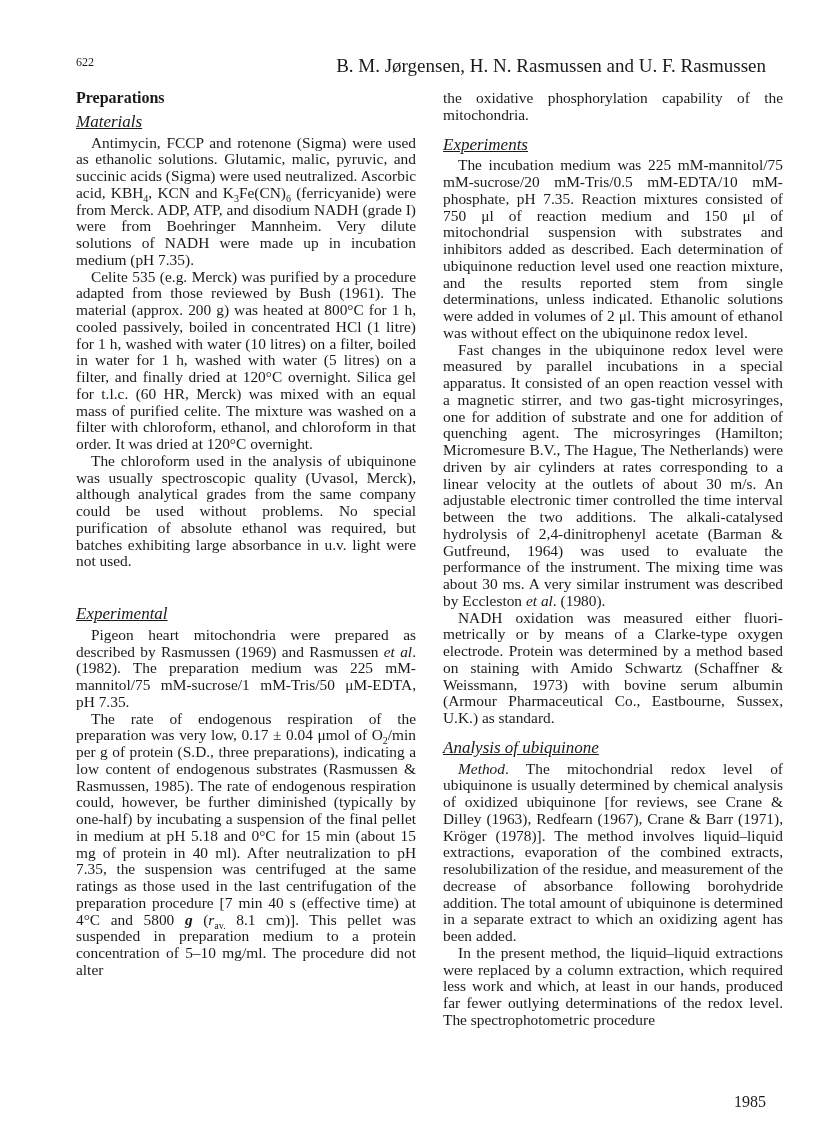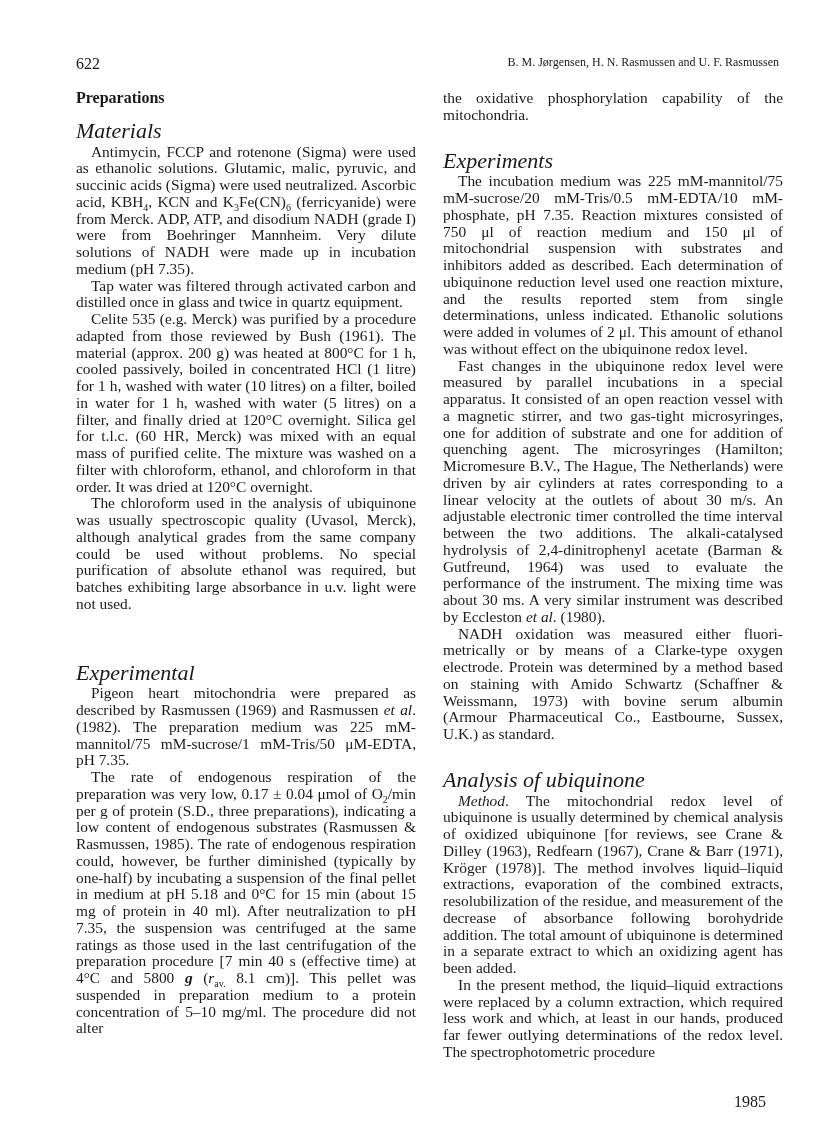--- a/index.html
+++ b/index.html
@@ -1,47 +1,46 @@
 <!DOCTYPE html>
 <html><head>
   <meta charset="utf-8">
   <style>
     html, body { margin: 0; padding: 0; background: #ffffff; }
     body {
       width: 816px; height: 1148px; position: relative; overflow: hidden;
       font-family: "Liberation Serif", "DejaVu Serif", serif;
       color: #1a1a1a;
     }
-    .page-num { position: absolute; left: 76px; top: 55px; font-size: 16px; }
-    .running-head { position: absolute; right: 37px; top: 55px; font-size: 12px; }
+    .page-num { position: absolute; left: 76px; top: 55px; font-size: 12px; }
+    .running-head { position: absolute; right: 50px; top: 55px; font-size: 19px; }
     .col { position: absolute; top: 90px; width: 340px; font-size: 15.4px; line-height: 16.75px; text-align: justify; }
     .col-left { left: 76px; }
     .col-right { left: 443px; }
     .section-head { font-weight: bold; font-size: 16px; margin: 0 0 7px 0; }
-    .subsection-head { font-style: italic; font-size: 22px; margin: 16px 0 4px 0; }
+    .subsection-head { font-style: italic; font-size: 17px; margin: 0 0 4px 0; text-decoration: underline; }
     .para { margin: 0; text-indent: 15px; hyphens: manual; }
     .para.noindent { text-indent: 0; }
     .gap-lg { height: 36px; }
     .gap-md { height: 13px; }
     .folio { position: absolute; right: 50px; top: 1093px; font-size: 16px; text-align: center; }
     sub { font-size: 10px; line-height: 0; }
     i { font-style: italic; }
   </style>
 </head>
 <body>
 
 <div class="page-num">622</div>
 <div class="running-head">B. M. Jørgensen, H. N. Rasmussen and U. F. Rasmussen</div>
 
 <div class="col col-left">
   <div class="section-head">Preparations</div>
 
   <div class="subsection-head">Materials</div>
   <p class="para"><span>Antimycin, FCCP and rotenone (Sigma) were used as ethanolic solutions. Glutamic, malic, pyruvic, and succinic acids (Sigma) were used neutralized. Ascorbic acid, KBH</span><sub>4</sub><span>, KCN and K</span><sub>3</sub><span>Fe(CN)</span><sub>6</sub><span> (ferricyanide) were from Merck. ADP, ATP, and disodium NADH (grade I) were from Boehringer Mannheim. Very dilute solutions of NADH were made up in incubation medium (pH 7.35).</span></p>
-  <p class="para">Tap water was filtered through activated carbon and distilled once in glass and twice in quartz equipment.</p>
   <p class="para">Celite 535 (e.g. Merck) was purified by a procedure adapted from those reviewed by Bush (1961). The material (approx. 200 g) was heated at 800°C for 1 h, cooled passively, boiled in concen­trated HCl (1 litre) for 1 h, washed with water (10 litres) on a filter, boiled in water for 1 h, washed with water (5 litres) on a filter, and finally dried at 120°C overnight. Silica gel for t.l.c. (60 HR, Merck) was mixed with an equal mass of purified celite. The mixture was washed on a filter with chloroform, ethanol, and chloroform in that order. It was dried at 120°C overnight.</p>
   <p class="para">The chloroform used in the analysis of ubiqui­none was usually spectroscopic quality (Uvasol, Merck), although analytical grades from the same company could be used without problems. No special purification of absolute ethanol was re­quired, but batches exhibiting large absorbance in u.v. light were not used.</p>
 
   <div class="gap-lg"></div>
 
   <div class="subsection-head">Experimental</div>
   <p class="para"><span>Pigeon heart mitochondria were prepared as described by Rasmussen (1969) and Rasmussen </span><i>et al</i><span>. (1982). The preparation medium was 225 mM-mannitol/75 mM-sucrose/1 mM-Tris/50 μM-EDTA, pH 7.35.</span></p>
   <p class="para"><span>The rate of endogenous respiration of the preparation was very low, 0.17 ± 0.04 μmol of O</span><sub>2</sub><span>/min per g of protein (S.D., three preparations), indicating a low content of endogenous substrates (Rasmussen &amp; Rasmussen, 1985). The rate of endogenous respiration could, however, be further diminished (typically by one-half) by incubating a suspension of the final pellet in medium at pH 5.18 and 0°C for 15 min (about 15 mg of protein in 40 ml). After neutralization to pH 7.35, the suspen­sion was centrifuged at the same ratings as those used in the last centrifugation of the preparation procedure [7 min 40 s (effective time) at 4°C and 5800 </span><i style="font-weight:bold">g</i><span> (</span><i>r</i><sub>av.</sub><span> 8.1 cm)]. This pellet was suspended in preparation medium to a protein concentration of 5–10 mg/ml. The procedure did not alter</span></p>
 </div>
 

